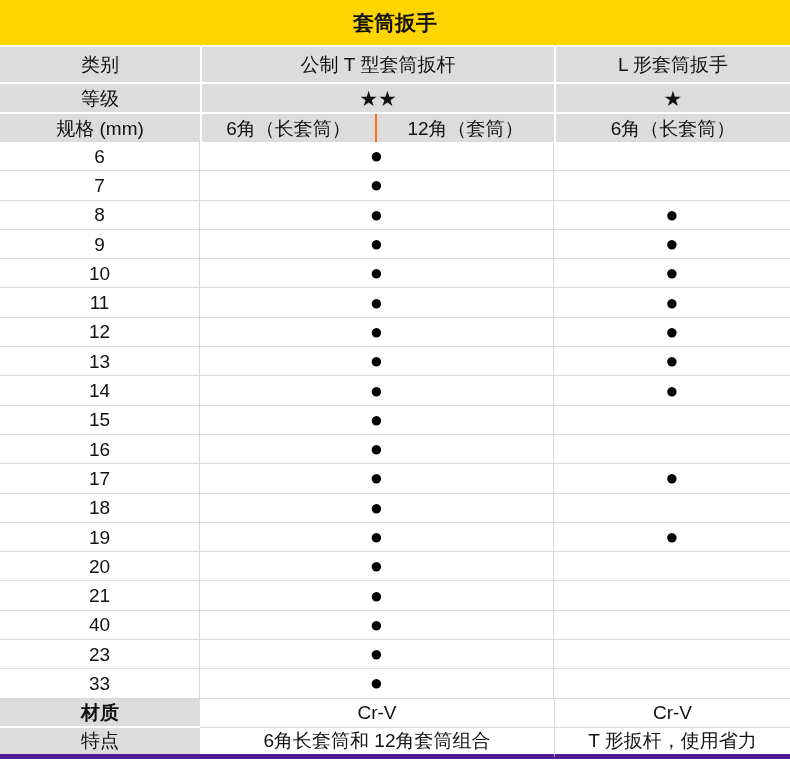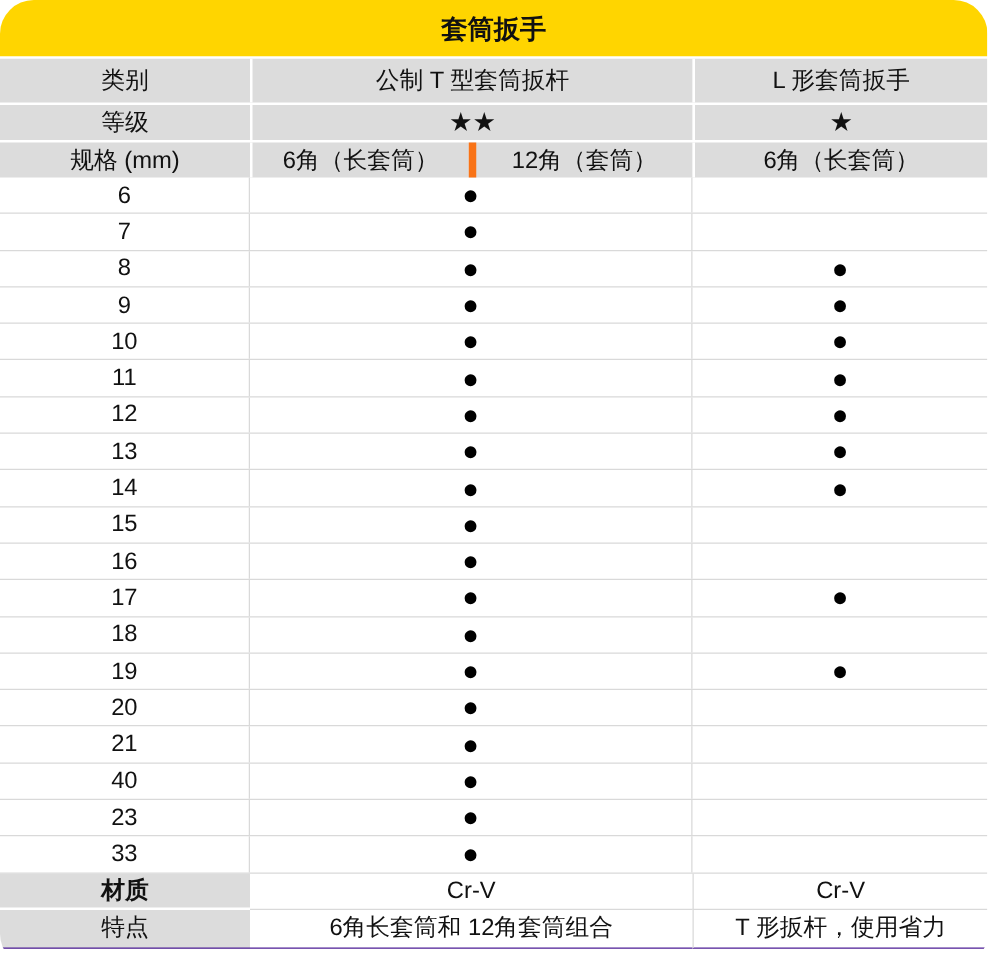--- a/index.html
+++ b/index.html
@@ -5,21 +5,20 @@
   * { box-sizing: border-box; margin: 0; padding: 0; }
   html, body { background: #ffffff; }
   .page {
     position: relative;
     width: 790px;
     height: 774px;
     background: #ffffff;
     font-family: "Liberation Sans", "DejaVu Sans", sans-serif;
     color: #111111;
     overflow: hidden;
-    border-radius: 27px;
   }
   .banner {
     height: 45px;
     background: #FFD500;
     display: flex;
     align-items: center;
     justify-content: center;
     font-size: 21px;
     font-weight: bold;
   }
@@ -31,37 +30,37 @@
     justify-content: center;
     font-size: 19px;
     line-height: 1;
     overflow: hidden;
     white-space: nowrap;
   }
   
   .hdr { margin-top: 2px; }
   .hdr .cell { background: #DCDCDC; }
   .hdr .sep { border-left: 2px solid #ffffff; }
-  .hdr .sep-light { border-left: 6px solid #f97316; }
+  .hdr .sep-light { border-left: 2px solid #f97316; }
   .row-category { height: 35px; }
   .row-grade    { height: 28px; }
   .row-spec     { height: 28px; }
   .star-cell { font-size: 21px; }
   
   .size-row { height: 29.3px; border-bottom: 1px solid #D9D9D9; }
   .size-row .size-cell { border-right: 1px solid #D9D9D9; }
   .size-row .l-dot     { border-right: 1px solid #D9D9D9; }
   .dot-cell { font-size: 22px; color: #000000; }
   
   .row-material { height: 29px; }
   .row-feature  { height: 31px; }
   .footer-label { background: #DCDCDC; }
   .row-material .cell { border-bottom: 1px solid #D9D9D9; }
   .row-material .footer-label { border-bottom: 2px solid #ffffff; font-weight: bold; }
-  .row-feature .cell { border-bottom: 1px solid #4c1d95; }
+  .row-feature .cell { border-bottom: 5px solid #4c1d95; }
   .t-col { border-left: 1px solid #D9D9D9; }
 </style>
 </head>
 <body>
 
 <div class="page">
 
   <div class="banner">套筒扳手</div>
 
   <div class="grid-row hdr row-category">

